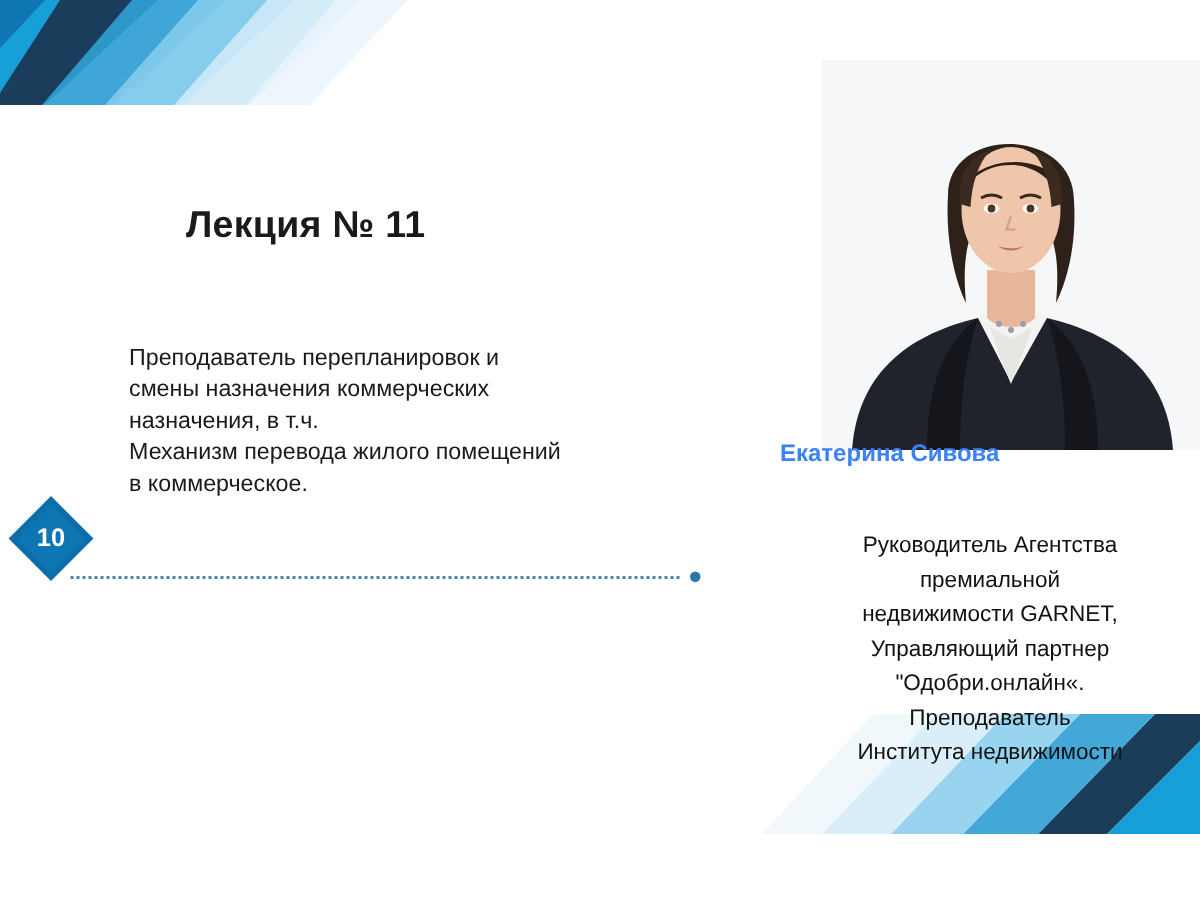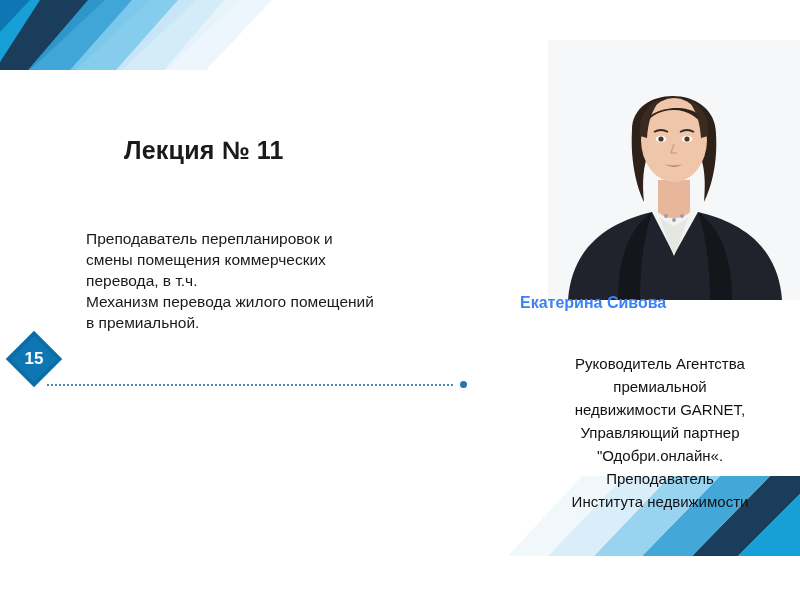--- a/index.html
+++ b/index.html
@@ -181,30 +181,30 @@
       <polygon points="250,0 200,0 124,80 172,80" fill="#8fd0ef" opacity="0.92"></polygon>
       <polygon points="200,0 154,0 78,80 124,80" fill="#d4ebf8" opacity="0.85"></polygon>
       <polygon points="154,0 112,0 38,80 78,80" fill="#edf6fb" opacity="0.8"></polygon>
     </svg>
   </div>
 
   <div class="title">Лекция № 11</div>
 
   <div class="body-text">
     <p>Преподаватель перепланировок и</p>
-    <p>смены помещения коммерческих</p>
-    <p>перевода, в т.ч.</p>
+    <p>смены назначения коммерческих</p>
+    <p>назначения, в т.ч.</p>
     <p>Механизм перевода жилого помещений</p>
-    <p>в премиальной.</p>
+    <p>в коммерческое.</p>
   </div>
 
   <div class="pagenum-wrap">
     <div class="pagenum-diamond"></div>
     <div class="pagenum-diamond-inner"></div>
-    <div class="pagenum-text">15</div>
+    <div class="pagenum-text">10</div>
   </div>
 
   <div class="divider">
     <div class="dots"></div>
     <div class="enddot"></div>
   </div>
 
   <div class="photo">
     <svg width="252" height="260" viewBox="0 0 252 260" xmlns="http://www.w3.org/2000/svg">
       <rect x="0" y="0" width="252" height="260" fill="#ffffff"></rect>

